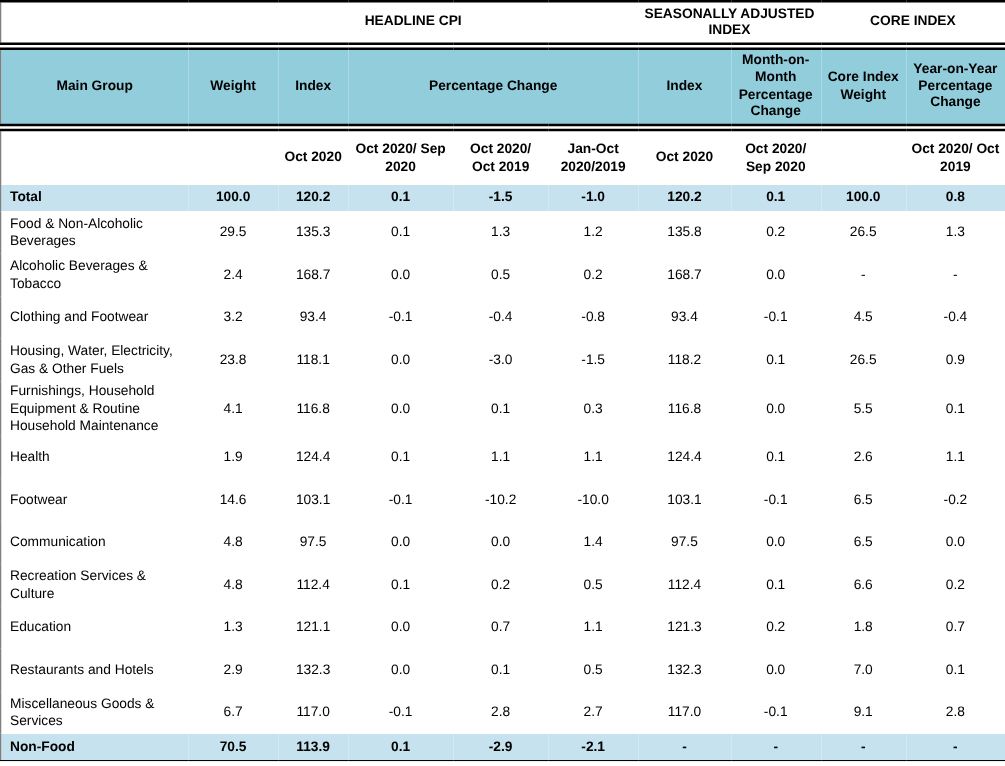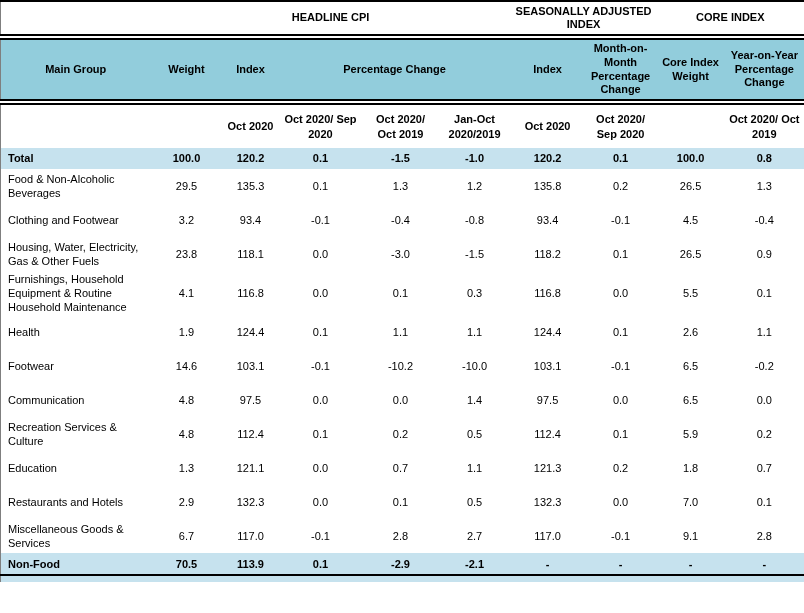--- a/index.html
+++ b/index.html
@@ -116,20 +116,32 @@
           <td>135.3</td>
           <td>0.1</td>
           <td>1.3</td>
           <td>1.2</td>
           <td>135.8</td>
           <td>0.2</td>
           <td>26.5</td>
           <td>1.3</td>
         </tr>
         <tr class="data-row">
+          <td class="name">Alcoholic Beverages &amp; Tobacco</td>
+          <td>2.4</td>
+          <td>168.7</td>
+          <td>0.0</td>
+          <td>0.5</td>
+          <td>0.2</td>
+          <td>168.7</td>
+          <td>0.0</td>
+          <td>-</td>
+          <td>-</td>
+        </tr>
+        <tr class="data-row">
           <td class="name">Clothing and Footwear</td>
           <td>3.2</td>
           <td>93.4</td>
           <td>-0.1</td>
           <td>-0.4</td>
           <td>-0.8</td>
           <td>93.4</td>
           <td>-0.1</td>
           <td>4.5</td>
           <td>-0.4</td>
@@ -196,21 +208,21 @@
         </tr>
         <tr class="data-row">
           <td class="name">Recreation Services &amp; Culture</td>
           <td>4.8</td>
           <td>112.4</td>
           <td>0.1</td>
           <td>0.2</td>
           <td>0.5</td>
           <td>112.4</td>
           <td>0.1</td>
-          <td>5.9</td>
+          <td>6.6</td>
           <td>0.2</td>
         </tr>
         <tr class="data-row">
           <td class="name">Education</td>
           <td>1.3</td>
           <td>121.1</td>
           <td>0.0</td>
           <td>0.7</td>
           <td>1.1</td>
           <td>121.3</td>

